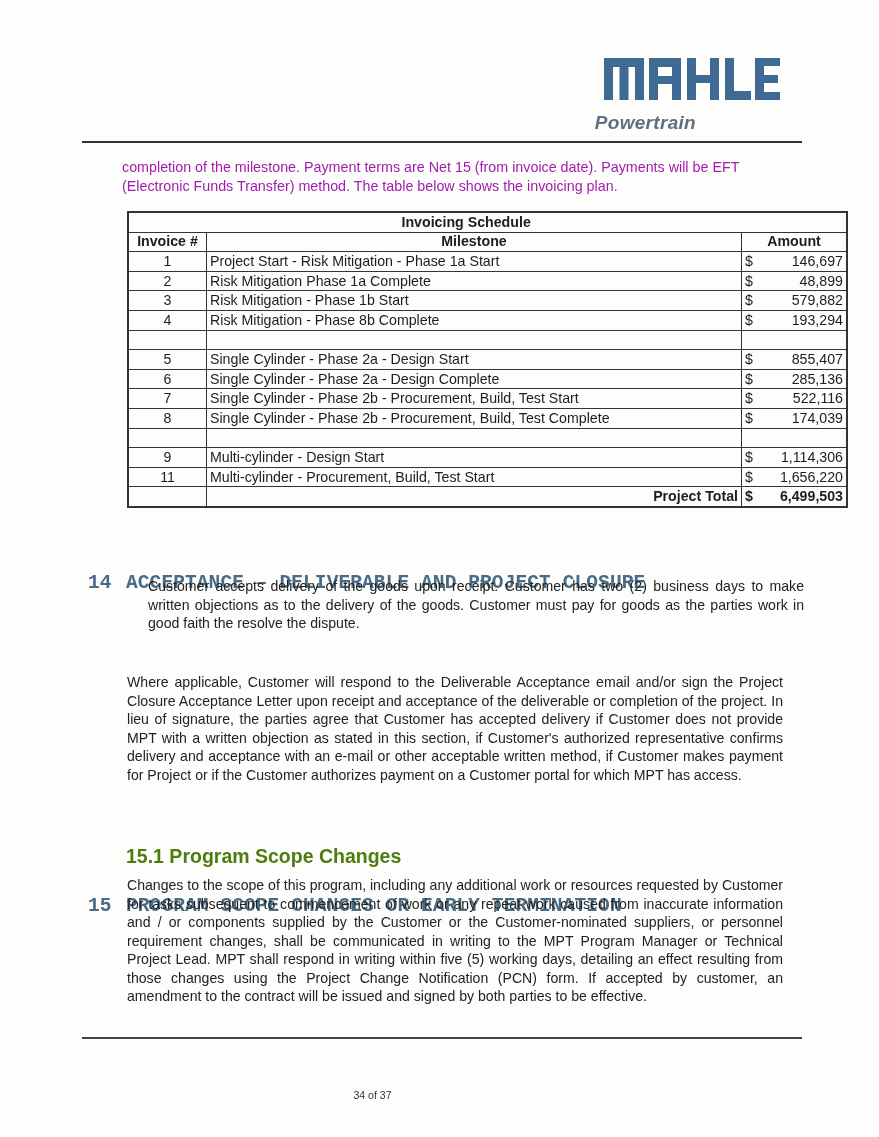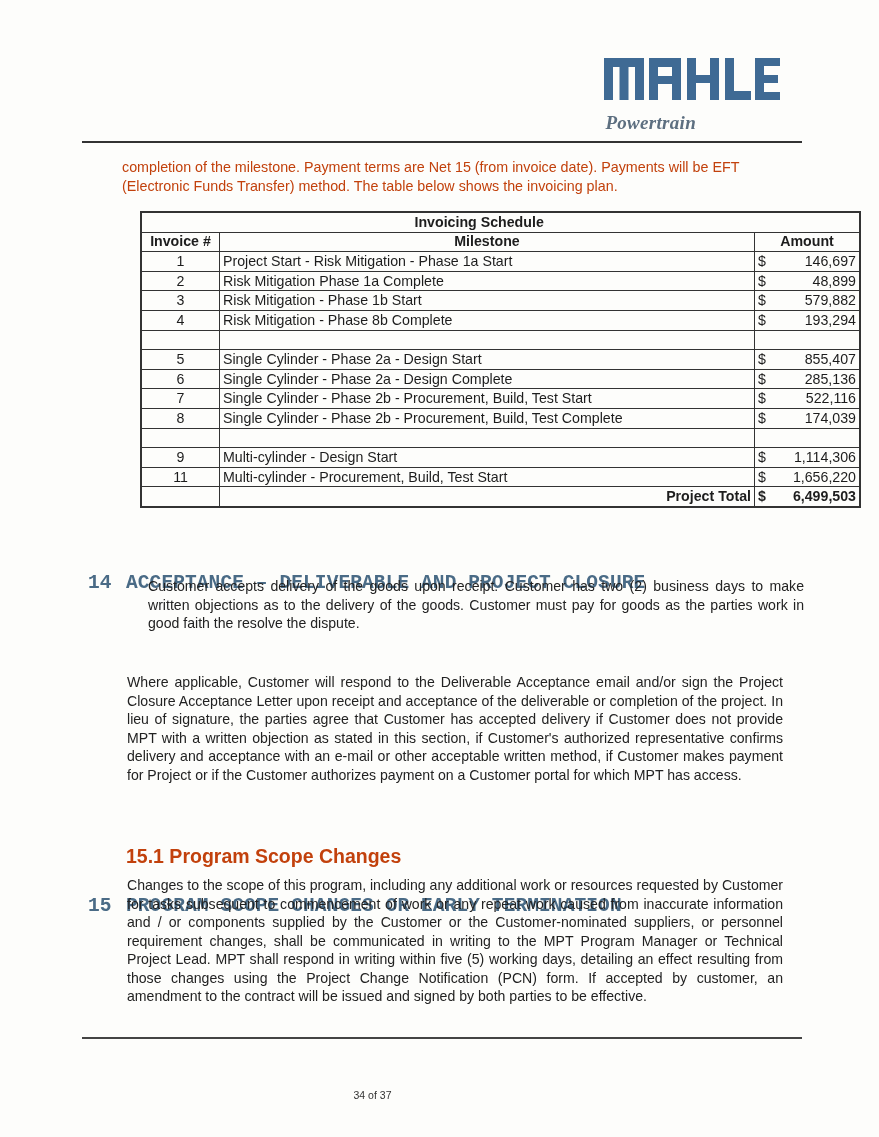--- a/index.html
+++ b/index.html
@@ -6,31 +6,31 @@
   body {
     width: 879px; height: 1137px; background: #fdfdfb; position: relative; overflow: hidden;
     font-family: "Liberation Sans", sans-serif; color: #1a1a1a;
   }
   .logo {
     position: absolute; left: 604px; top: 58px; width: 176px; height: 42px;
   }
   .logo svg { display: block; }
   .subbrand {
     position: absolute; left: 582px; top: 112px; width: 114px; text-align: right;
-    font-size: 19px; font-style: italic; font-weight: bold; color: #5d6f80; letter-spacing: 0.3px; font-family: Liberation Serif, serif;
+    font-size: 19px; font-style: italic; font-weight: bold; color: #5d6f80; letter-spacing: 0.3px;
   }
   .header-rule {
     position: absolute; left: 82px; top: 141px; width: 720px; height: 2px; background: #333;
   }
   .intro {
     position: absolute; left: 122px; top: 158px; width: 680px;
-    font-size: 14.3px; line-height: 19px; color: #c2410c;
+    font-size: 14.3px; line-height: 19px; color: #a21caf;
   }
   table.inv {
-    position: absolute; left: 140px; top: 211px; width: 721px;
+    position: absolute; left: 127px; top: 211px; width: 721px;
     border-collapse: collapse; font-size: 14.2px; color: #1d1d1d;
     border: 2px solid #333;
   }
   table.inv td, table.inv th {
     border: 1.3px solid #333; padding: 0 3px; height: 18.6px; line-height: 17px; white-space: nowrap;
   }
   table.inv th { font-weight: bold; }
   .c-num { width: 71px; text-align: center; }
   .c-ms { text-align: left; }
   .c-amt { width: 98px; margin-left: 24px; }
@@ -40,21 +40,21 @@
   .blank-row td { height: 18px; }
   .total-label { text-align: right !important; font-weight: bold; }
   .total-amt { font-weight: bold; }
   h2.sec {
     position: absolute; left: 88px; margin: 0; font-size: 19.5px; font-weight: bold; color: #4a6b86;
     letter-spacing: 0.1px;
     font-family: Liberation Mono, monospace;
   }
   h2.sec .num { display: inline-block; width: 38px; }
   h3.sub {
-    position: absolute; left: 126px; margin: 0; font-size: 19.5px; font-weight: bold; color: #c2410c;
+    position: absolute; left: 126px; margin: 0; font-size: 19.5px; font-weight: bold; color: #4d7c0f;
   }
   p.body {
     position: absolute; left: 127px; width: 656px; margin: 0;
     font-size: 14.1px; line-height: 18.5px; text-align: justify; color: #222;
   }
   .footer-rule {
     position: absolute; left: 82px; top: 1037px; width: 720px; height: 2px; background: #444;
   }
   .page-num {
     position: absolute; left: 0; width: 745px; top: 1089px; text-align: center;

